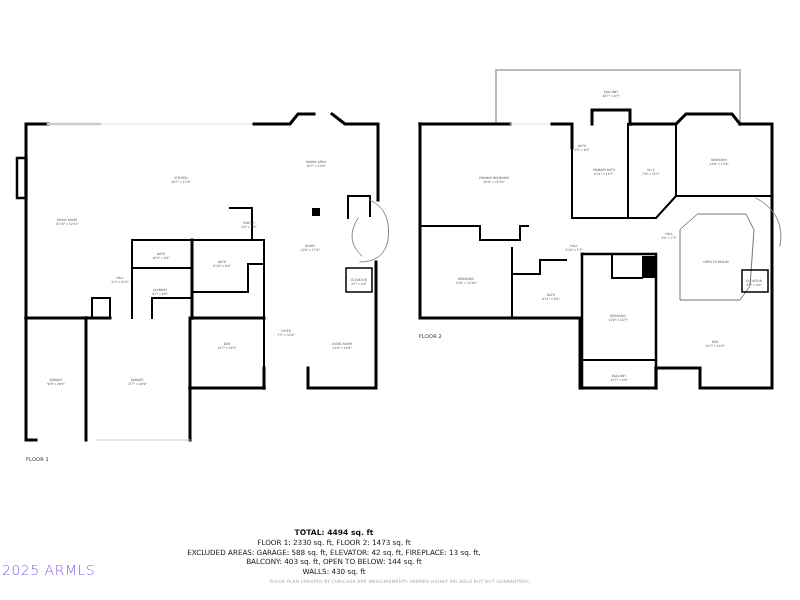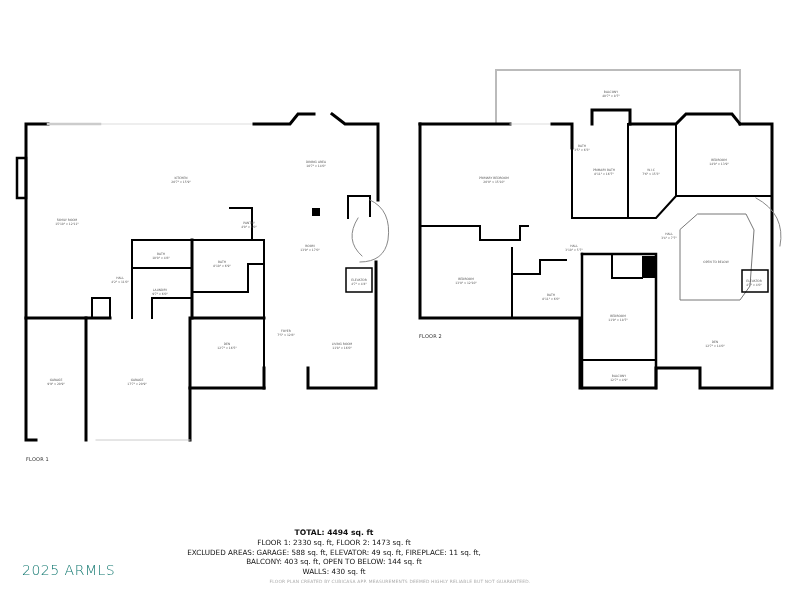--- a/index.html
+++ b/index.html
@@ -3,21 +3,21 @@
 <meta charset="utf-8">
 <style>
   html,body{margin:0;padding:0;background:#fff;}
   body{width:800px;height:600px;position:relative;overflow:hidden;font-family:"DejaVu Sans","Liberation Sans",sans-serif;color:#222;}
   svg#plan{position:absolute;left:0;top:0;}
   .rl{position:absolute;font-size:3px;line-height:4px;text-align:center;color:#555;transform:translate(-50%,-50%);white-space:nowrap;}
   .floor-label{position:absolute;font-size:5px;color:#333;letter-spacing:0.2px;}
   .summary{position:absolute;left:0;width:668px;top:528px;text-align:center;font-size:7.2px;line-height:9.8px;color:#111;}
   .summary .total{font-weight:bold;font-size:7.6px;}
   .disclaimer{position:absolute;left:0;width:800px;top:579px;text-align:center;font-size:4.4px;color:#aaa;letter-spacing:0.2px;}
-  .watermark{position:absolute;left:2px;top:562px;font-size:14px;color:#0f766e;letter-spacing:0.5px;font-weight:300;margin-left:20px;}
+  .watermark{position:absolute;left:2px;top:562px;font-size:14px;color:#8b5cf6;letter-spacing:0.5px;font-weight:300;}
 </style>
 </head>
 <body>
 
 <svg id="plan" width="800" height="600" viewBox="0 0 800 600">
   <g fill="none" stroke="#000" stroke-width="3" stroke-linecap="square">
 
     <polyline points="48,124 26,124 26,440 36,440"></polyline>
     <line x1="100" y1="124" x2="290" y2="124" stroke="#ddd" stroke-width="1"></line>
     <line x1="48" y1="124" x2="100" y2="124" stroke="#ccc" stroke-width="2.5"></line>
@@ -198,18 +198,18 @@
   </div>
 <div class="rl" style="left:619px;top:378px">
     <div>BALCONY</div>
     <div>12'7" x 4'9"</div>
   </div>
 <div class="floor-label" style="left:419px;top:333px">FLOOR 2</div>
 
 <div class="summary">
   <div class="total">TOTAL: 4494 sq. ft</div>
   <div>FLOOR 1: 2330 sq. ft, FLOOR 2: 1473 sq. ft</div>
-  <div>EXCLUDED AREAS: GARAGE: 588 sq. ft, ELEVATOR: 49 sq. ft, FIREPLACE: 11 sq. ft,</div>
+  <div>EXCLUDED AREAS: GARAGE: 588 sq. ft, ELEVATOR: 42 sq. ft, FIREPLACE: 13 sq. ft,</div>
   <div>BALCONY: 403 sq. ft, OPEN TO BELOW: 144 sq. ft</div>
   <div>WALLS: 430 sq. ft</div>
 </div>
 <div class="disclaimer">FLOOR PLAN CREATED BY CUBICASA APP. MEASUREMENTS DEEMED HIGHLY RELIABLE BUT NOT GUARANTEED.</div>
 <div class="watermark">2025 ARMLS</div>
 
 </body></html>

